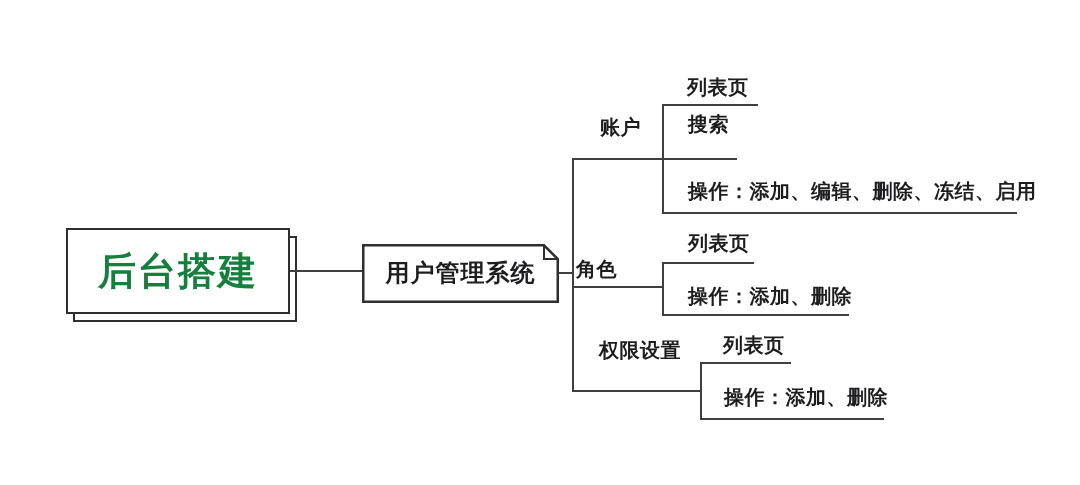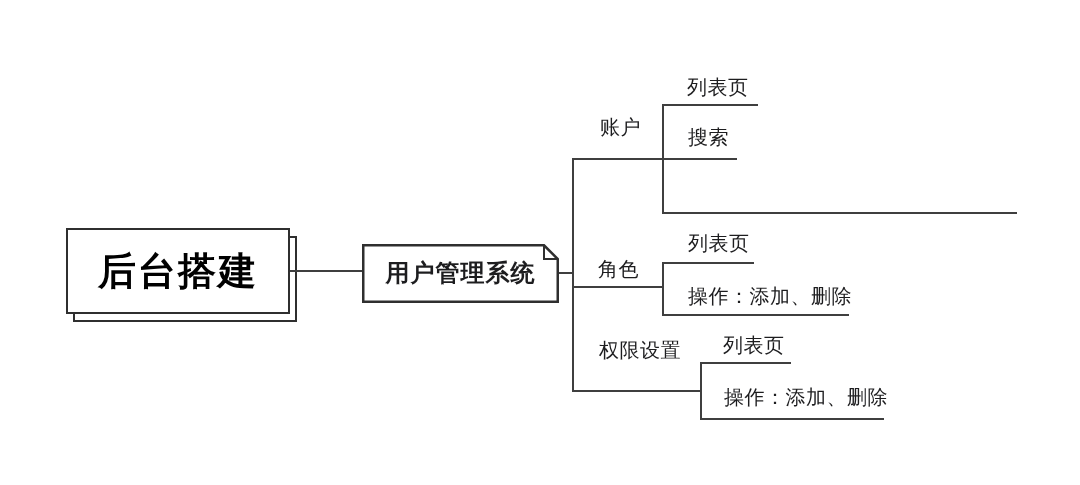--- a/index.html
+++ b/index.html
@@ -15,21 +15,21 @@
     background: #ffffff;
     overflow: hidden;
   }
   .hline, .vline {
     position: absolute;
     background: #3f3f3f;
   }
   .node-label {
     position: absolute;
     font-size: 20px;
-    font-weight: 400;
+    font-weight: 700;
     color: #1d1d1f;
     line-height: 22px;
     white-space: nowrap;
     letter-spacing: 0.5px;
   }
   .sheet {
     position: absolute;
     background: #ffffff;
     border: 2.5px solid #2f2f2f;
     box-sizing: border-box;
@@ -37,21 +37,21 @@
   .root-box {
     display: flex;
     align-items: center;
     justify-content: center;
     z-index: 2;
   }
   .root-label {
     font-size: 38px;
     font-weight: 700;
     letter-spacing: 2px;
-    color: #000000;
+    color: #15803d;
     white-space: nowrap;
   }
   .topic-wrap {
     position: absolute;
     left: 362px;
     top: 244px;
     width: 197px;
     height: 59px;
     z-index: 2;
   }
@@ -94,28 +94,29 @@
 
   <div class="vline" style="left:572px; top:158px; width:2px; height:234px;"></div>
 
   <div class="hline" style="left:572px; top:158px; width:165px; height:2px;"></div>
   <div class="vline" style="left:662px; top:104px; width:2px; height:110px;"></div>
   <div class="hline" style="left:662px; top:104px; width:96px; height:2px;"></div>
   <div class="hline" style="left:662px; top:212px; width:355px; height:2px;"></div>
 
   <div class="node-label" style="left:600px; top:116px;">账户</div>
   <div class="node-label" style="left:687px; top:76px;">列表页</div>
-  <div class="node-label" style="left:688px; top:126px;">搜索</div>
+  <div class="node-label" style="left:688px; top:113px;">搜索</div>
+  <div class="node-label" style="left:688px; top:180px;">操作：添加、编辑、删除、冻结、启用</div>
 
   <div class="hline" style="left:572px; top:286px; width:92px; height:2px;"></div>
   <div class="vline" style="left:662px; top:262px; width:2px; height:54px;"></div>
   <div class="hline" style="left:662px; top:262px; width:92px; height:2px;"></div>
   <div class="hline" style="left:662px; top:314px; width:187px; height:2px;"></div>
 
-  <div class="node-label" style="left:598px; top:258px;">角色</div>
+  <div class="node-label" style="left:576px; top:258px;">角色</div>
   <div class="node-label" style="left:688px; top:232px;">列表页</div>
   <div class="node-label" style="left:688px; top:285px;">操作：添加、删除</div>
 
   <div class="hline" style="left:572px; top:390px; width:130px; height:2px;"></div>
   <div class="vline" style="left:700px; top:362px; width:2px; height:58px;"></div>
   <div class="hline" style="left:700px; top:362px; width:91px; height:2px;"></div>
   <div class="hline" style="left:700px; top:418px; width:184px; height:2px;"></div>
 
   <div class="node-label" style="left:599px; top:339px;">权限设置</div>
   <div class="node-label" style="left:723px; top:334px;">列表页</div>

